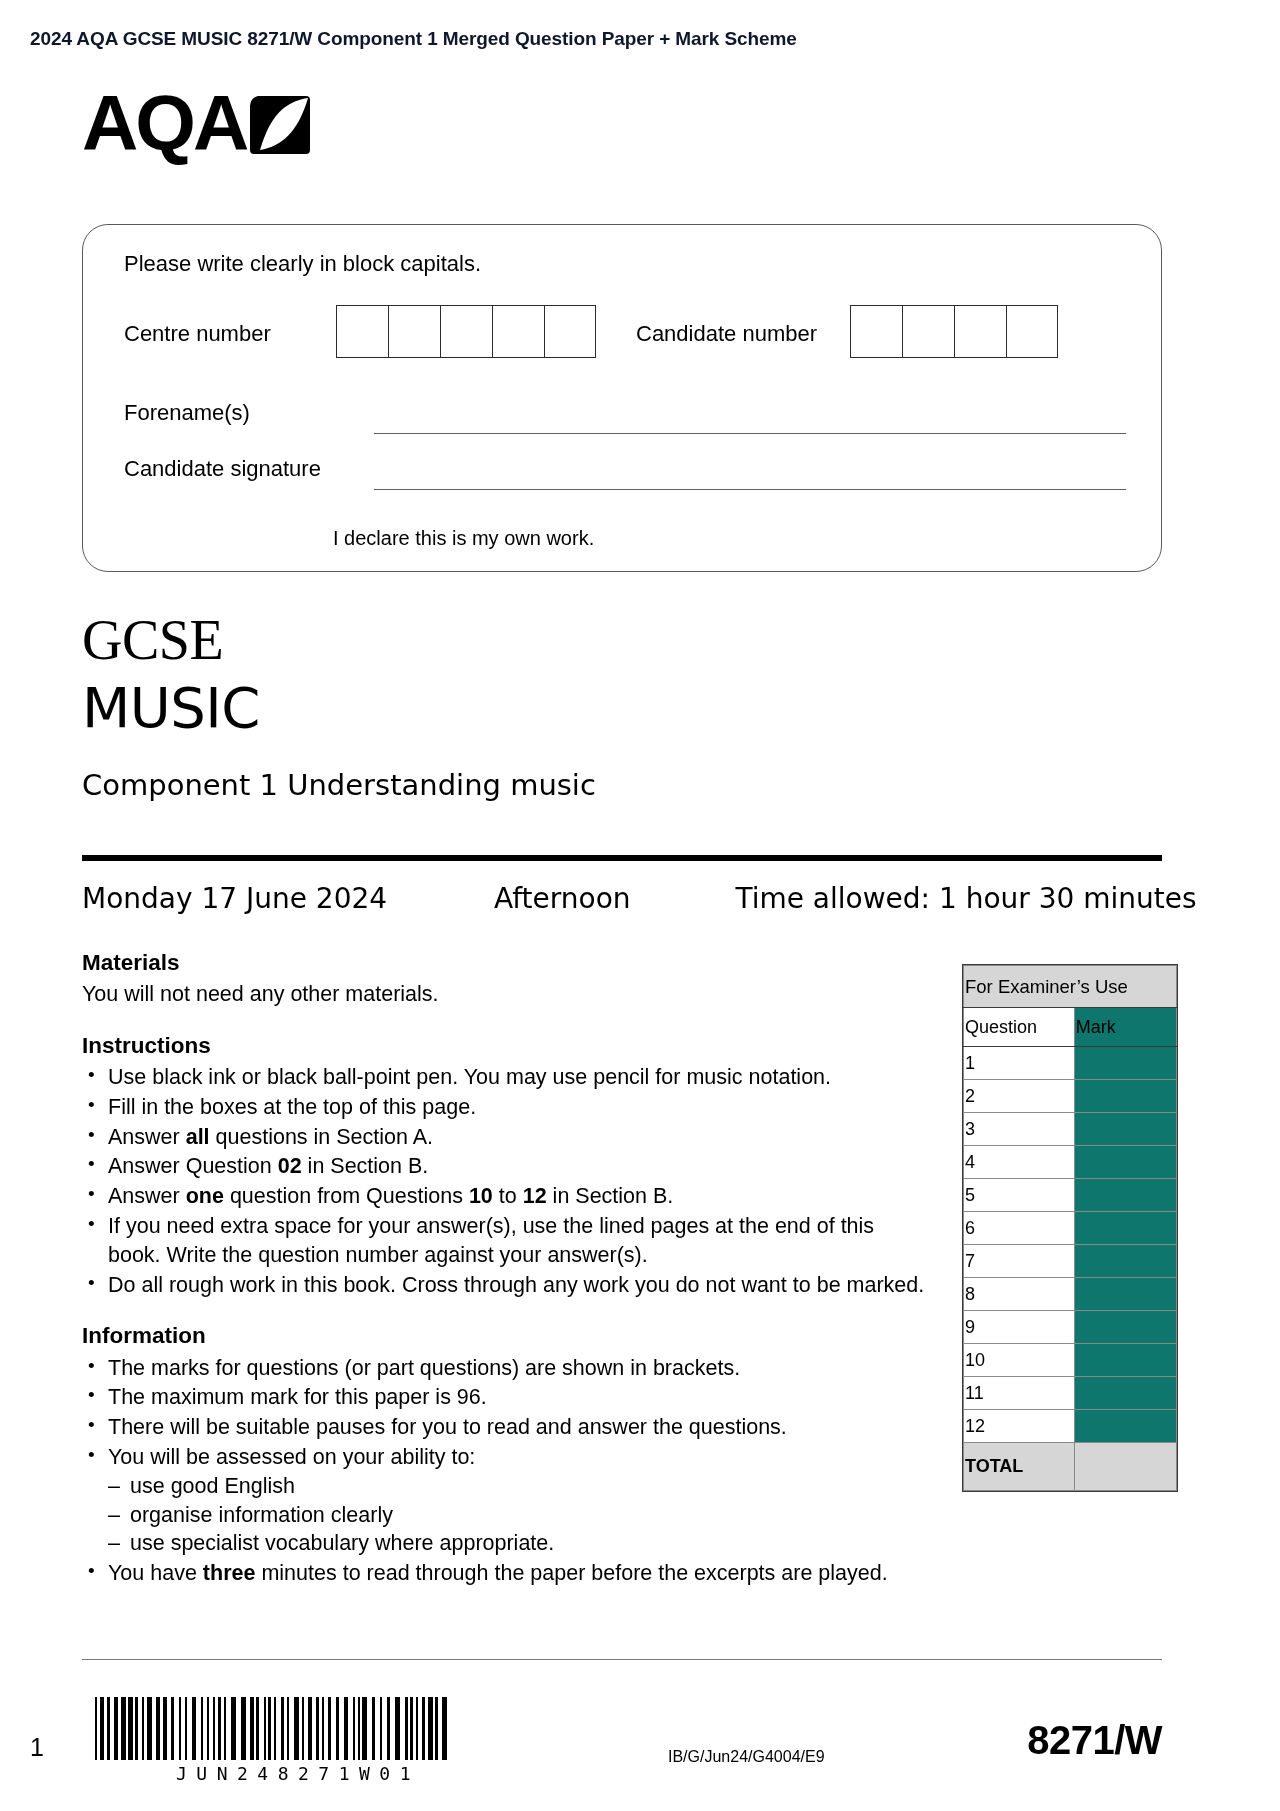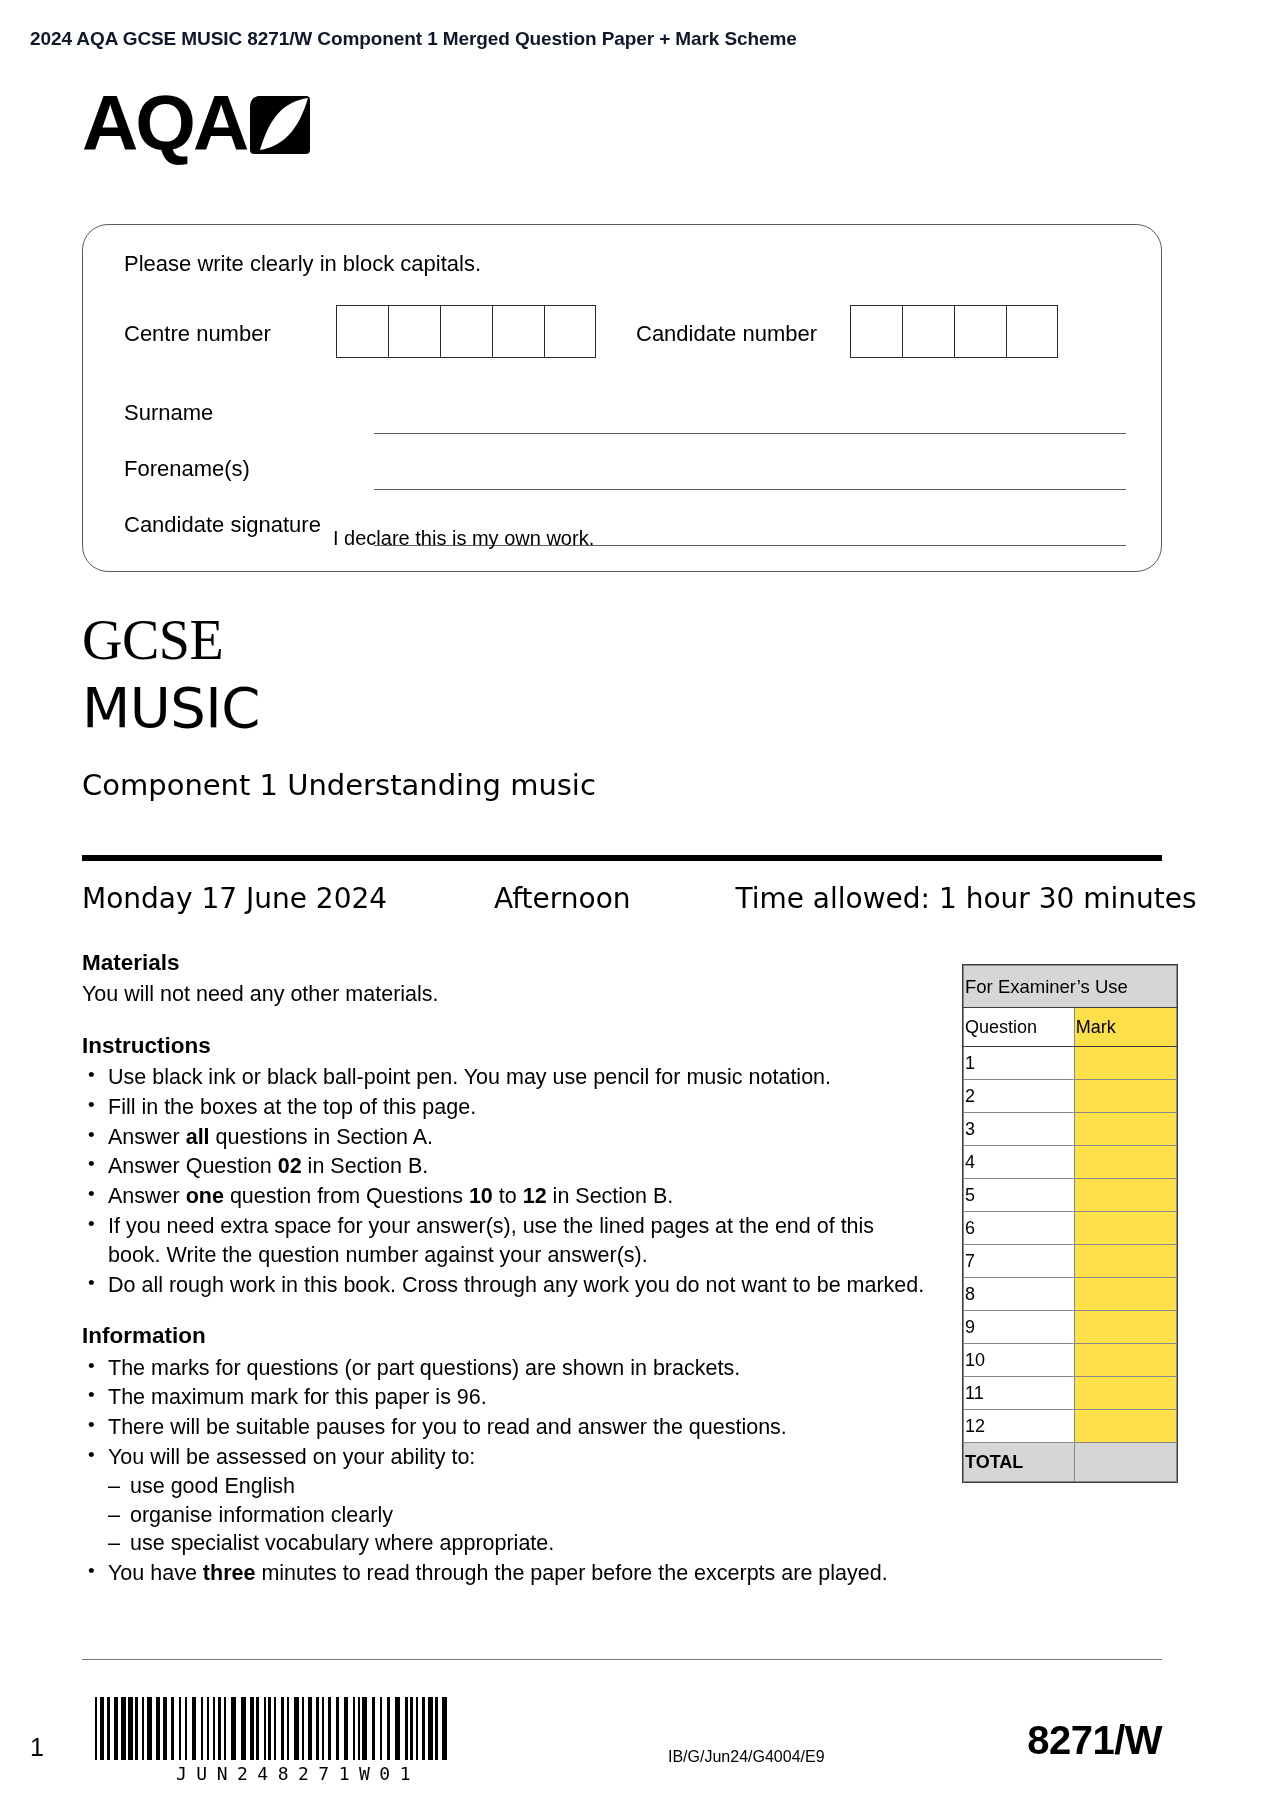--- a/index.html
+++ b/index.html
@@ -269,25 +269,25 @@
   .examiner td.col-head {
     height: 39px;
     border-bottom: 1.4px solid #3a3a3a;
   }
   .examiner td.qcell {
     width: 52%;
     background: #ffffff;
   }
   .examiner td.mcell {
     width: 48%;
-    background: #fde047;
+    background: #0f766e;
   }
   .examiner tr.total td {
     font-weight: bold;
-    height: 39px;
+    height: 48px;
     border-top: 1.6px solid #3a3a3a;
   }
   .examiner tr.total td.qcell { background: #d6d6d6; }
   .examiner tr.total td.mcell { background: #d6d6d6; }
 
   
   .rule-footer {
     position: absolute;
     left: 82px;
     top: 1659px;
@@ -373,24 +373,20 @@
         <span class="num-label lbl-candidate">Candidate number</span>
         <span class="boxgrid candidate" id="candidate-grid">
             <span class="cell"></span>
             <span class="cell"></span>
             <span class="cell"></span>
             <span class="cell"></span>
           </span>
       </div>
 
       <div class="name-rows">
-        <div class="name-row">
-          <span class="name-label">Surname</span>
-          <span class="name-line"></span>
-        </div>
         <div class="name-row">
           <span class="name-label">Forename(s)</span>
           <span class="name-line"></span>
         </div>
         <div class="name-row">
           <span class="name-label">Candidate signature</span>
           <span class="name-line"></span>
         </div>
       </div>
       <div class="declare">I declare this is my own work.</div>

